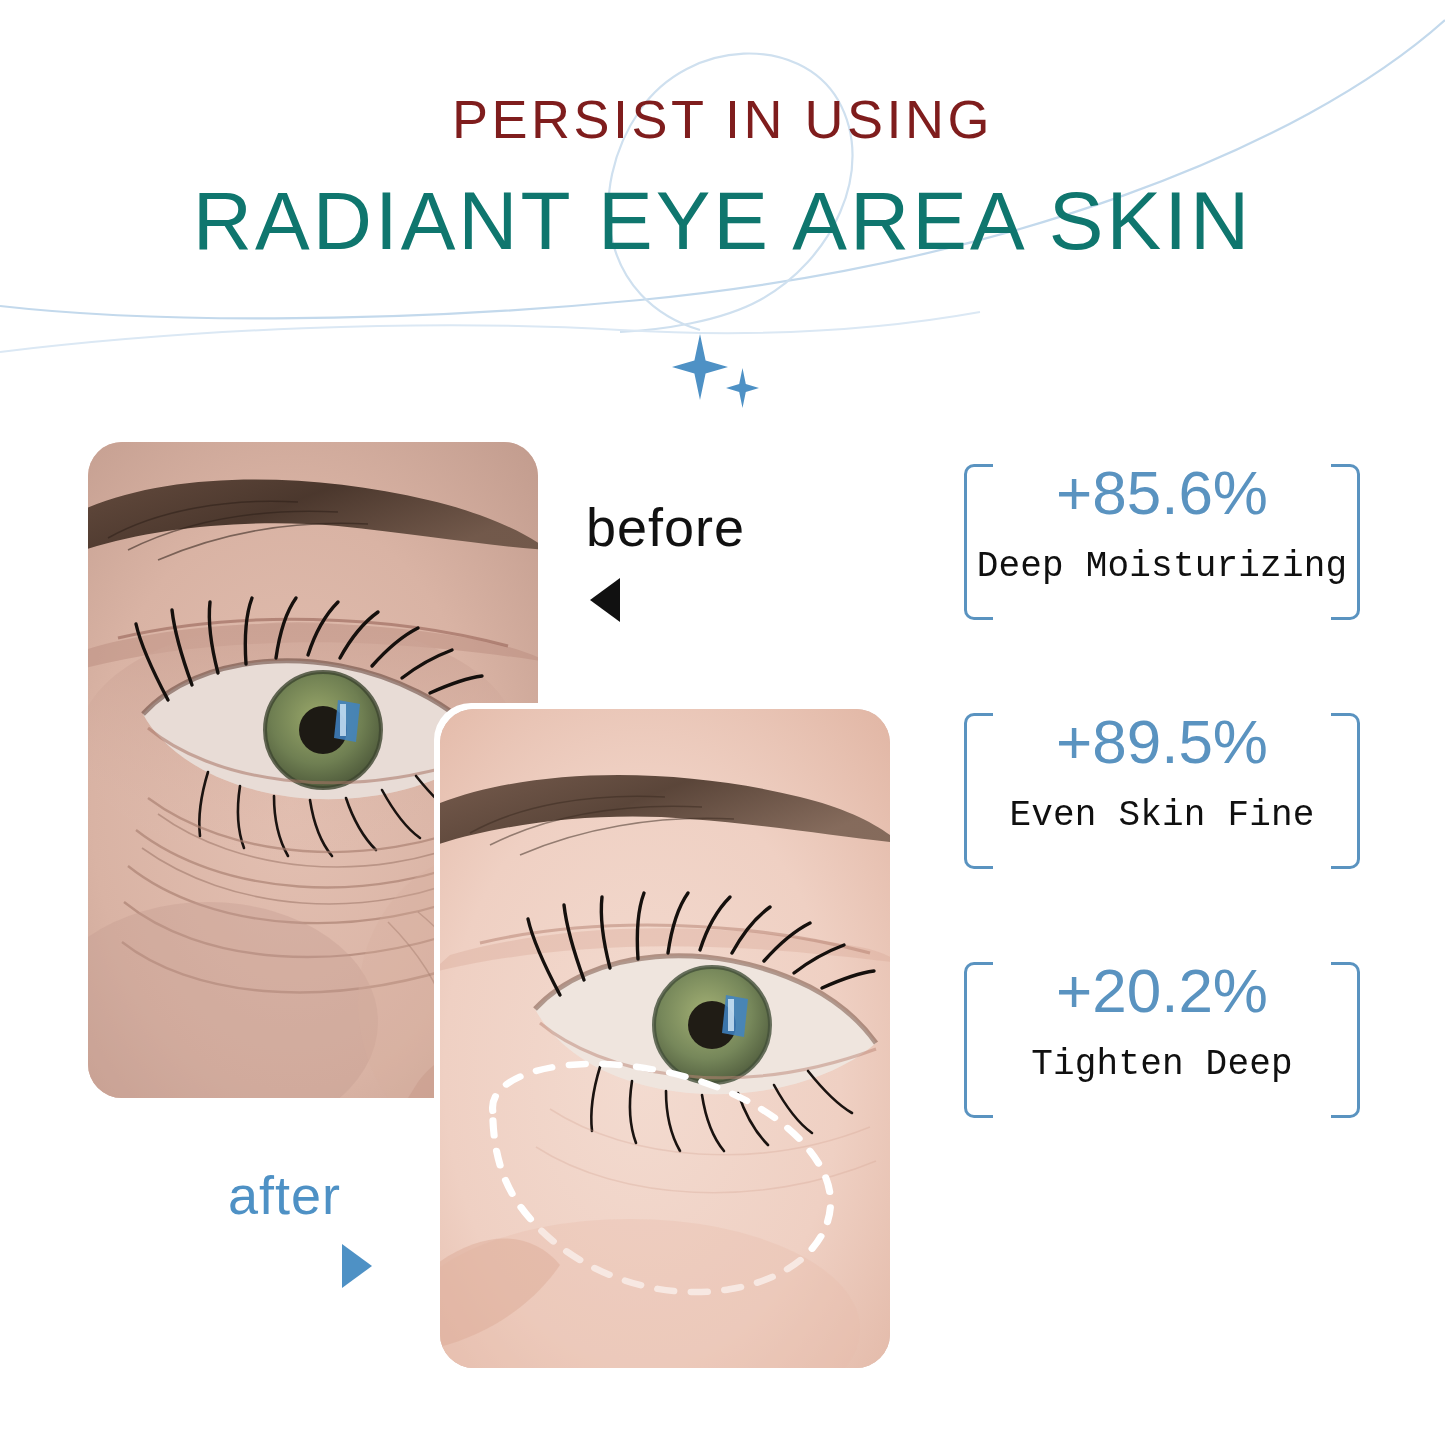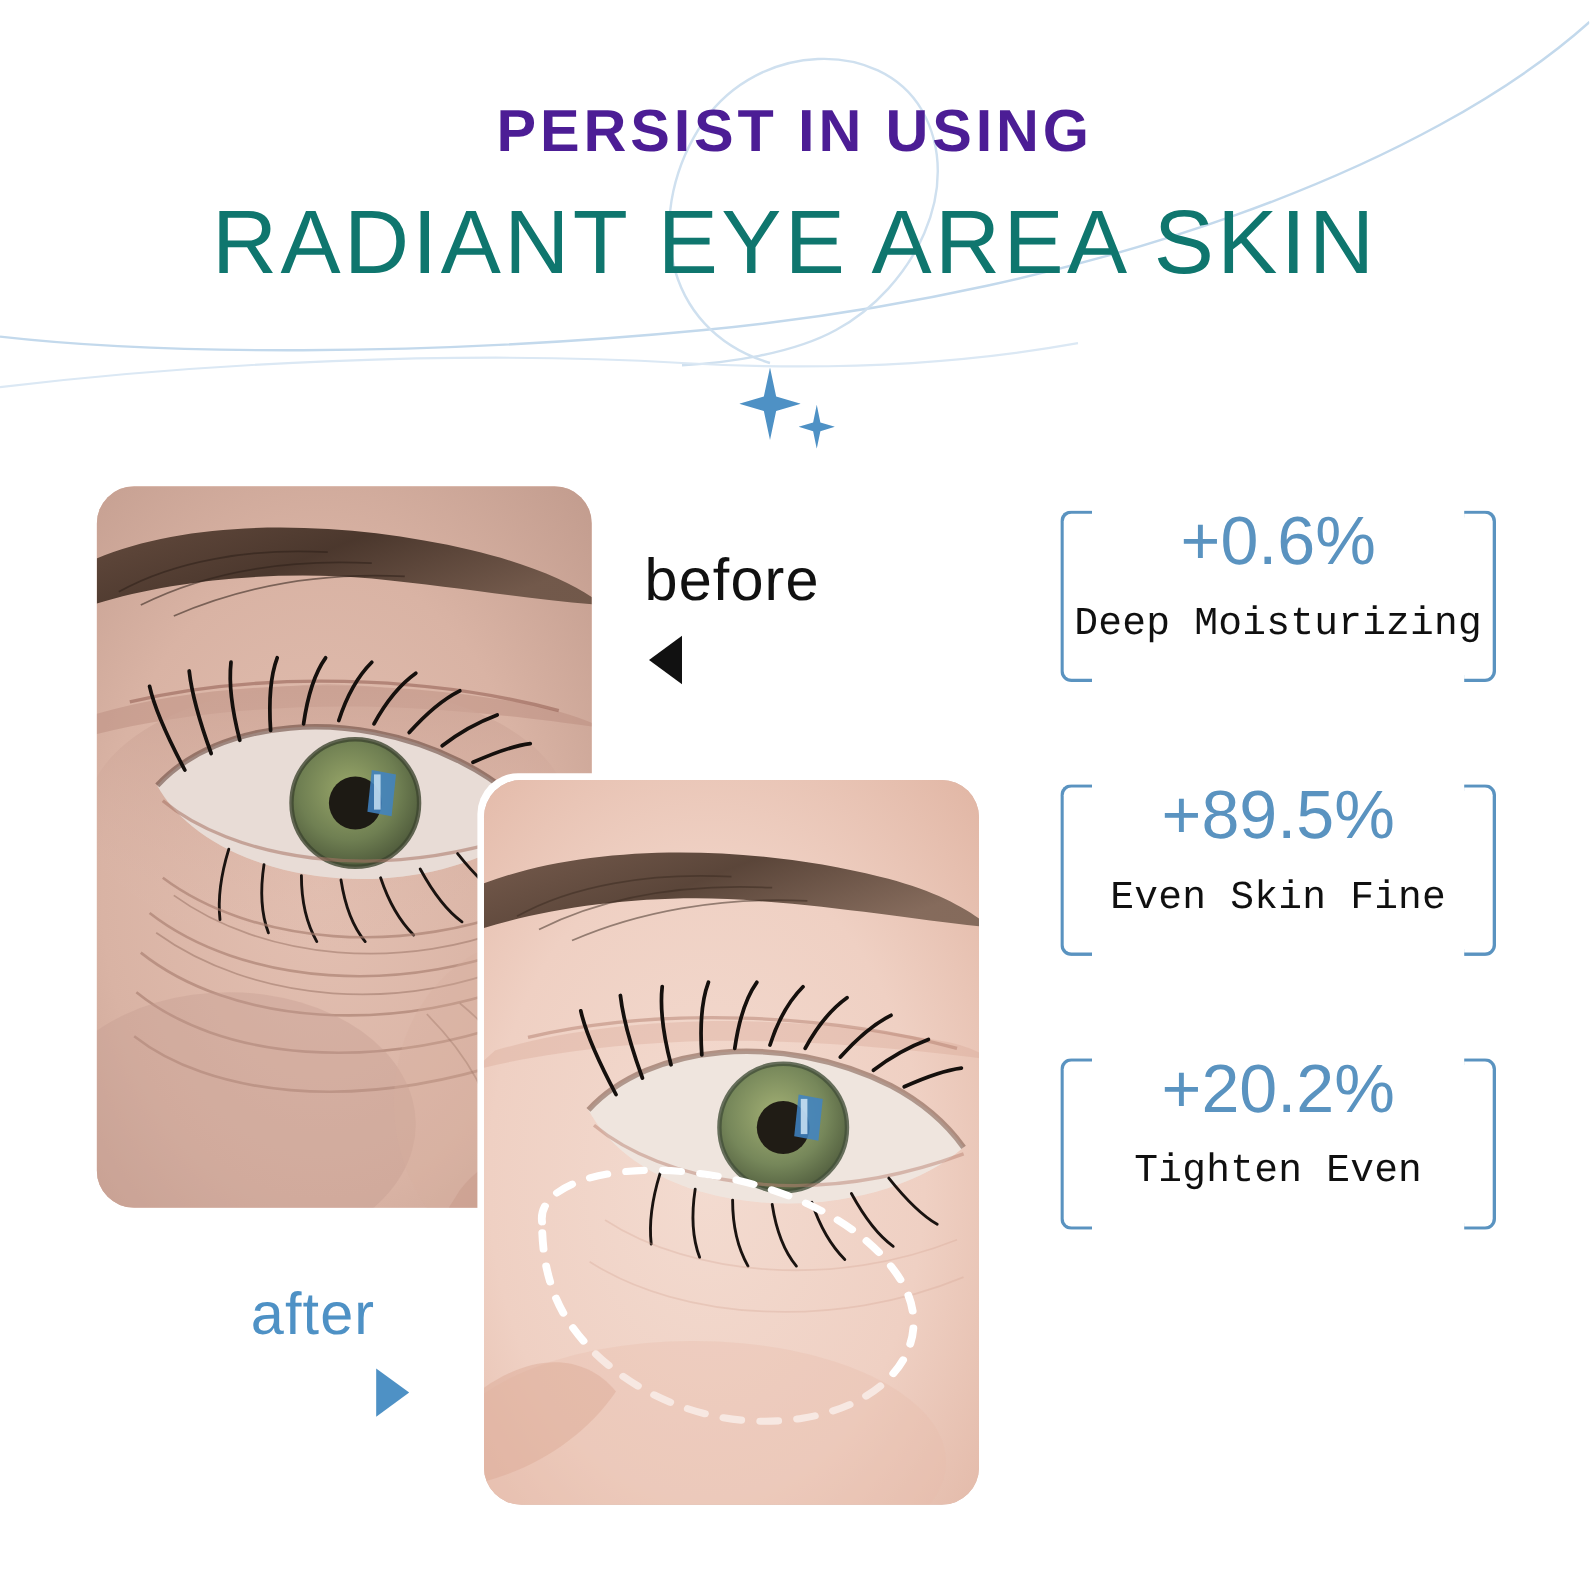--- a/index.html
+++ b/index.html
@@ -31,22 +31,22 @@
   #header-block {
     position: absolute;
     left: 0;
     top: 92px;
     width: 1445px;
     text-align: center;
   }
   #headline-top {
     font-size: 54px;
     letter-spacing: 3.5px;
-    color: #4c1d95;
-    font-weight: 700;
+    color: #7f1d1d;
+    font-weight: 400;
     line-height: 1.0;
     white-space: nowrap;
   }
   #headline-main {
     margin-top: 34px;
     font-size: 82px;
     letter-spacing: 3px;
     color: #0f766e;
     font-weight: 500;
     line-height: 1.0;
@@ -424,40 +424,40 @@
   <div id="label-after-group">
     <div id="label-after-text">after</div>
     <div id="arrow-after"></div>
   </div>
 
   <div id="stats-column">
 
     <div class="stat-block">
       <div class="bracket bracket-left"></div>
       <div class="bracket bracket-right"></div>
-      <div class="stat-value">+0.6%</div>
+      <div class="stat-value">+85.6%</div>
       <div class="stat-label-wrap">
         <span class="stat-label"><span>Deep Moisturizing</span></span>
       </div>
     </div>
 
     <div class="stat-block">
       <div class="bracket bracket-left"></div>
       <div class="bracket bracket-right"></div>
       <div class="stat-value">+89.5%</div>
       <div class="stat-label-wrap">
         <span class="stat-label"><span>Even Skin Fine</span></span>
       </div>
     </div>
 
     <div class="stat-block">
       <div class="bracket bracket-left"></div>
       <div class="bracket bracket-right"></div>
       <div class="stat-value">+20.2%</div>
       <div class="stat-label-wrap">
-        <span class="stat-label"><span>Tighten Even</span></span>
+        <span class="stat-label"><span>Tighten Deep</span></span>
       </div>
     </div>
 
 
   </div>
 
 </div>
 
 </body></html>

